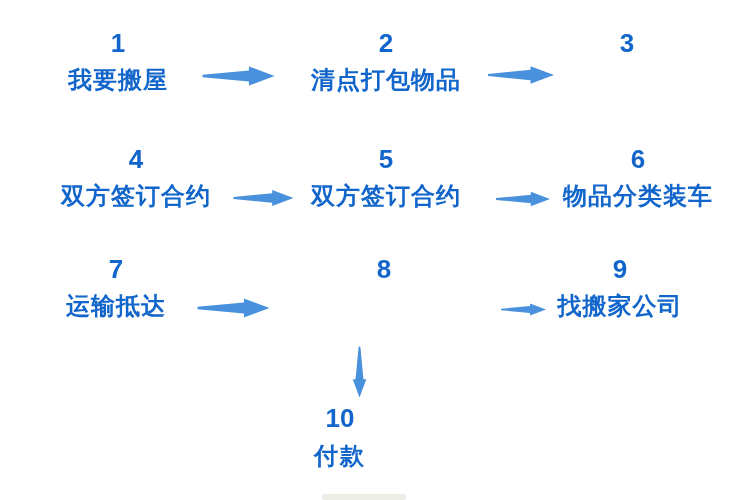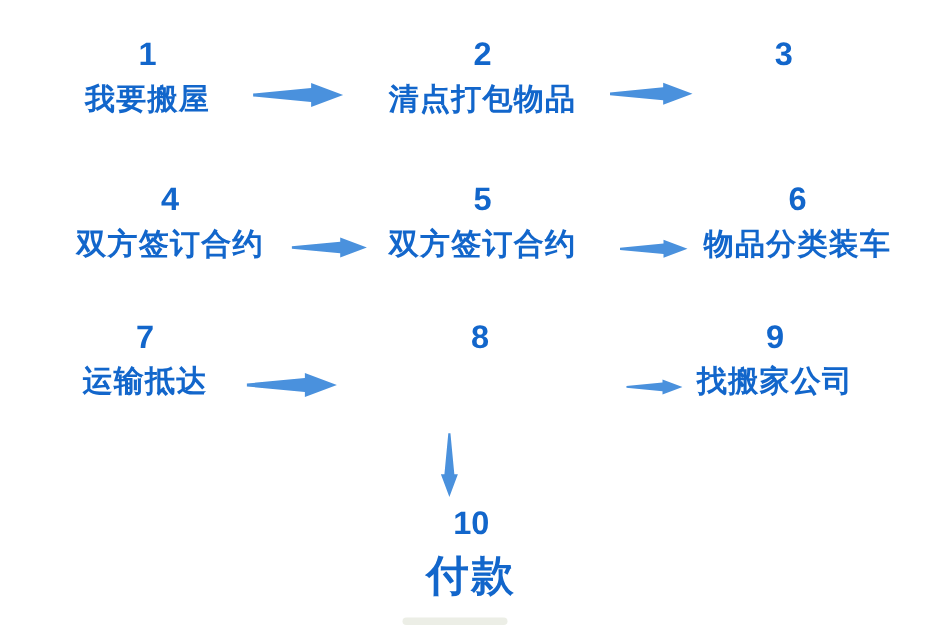--- a/index.html
+++ b/index.html
@@ -13,22 +13,22 @@
 
   .s1{left:118px;top:30px}
   .s2{left:386px;top:30px}
   .s3{left:627px;top:30px}
   .s4{left:136px;top:146px}
   .s5{left:386px;top:146px}
   .s6{left:638px;top:146px}
   .s7{left:116px;top:256px}
   .s8{left:384px;top:256px}
   .s9{left:620px;top:256px}
-  .s10{left:377px;top:405px}
-  .s10 .label{font-size:34px;margin-top:13px;letter-spacing:2px;}
+  .s10{left:340px;top:405px}
+  .s10 .label{font-size:24px;margin-top:13px;letter-spacing:2px;}
 
   .arrow{position:absolute;}
   .arrow polygon{fill:var(--arrow-blue,#4a91dd);}
 
   .bottom-fragment{position:absolute;left:322px;top:494px;width:84px;height:6px;
                    border-radius:3px;background:#eceee6;}
 </style>
 </head>
 <body>
 

